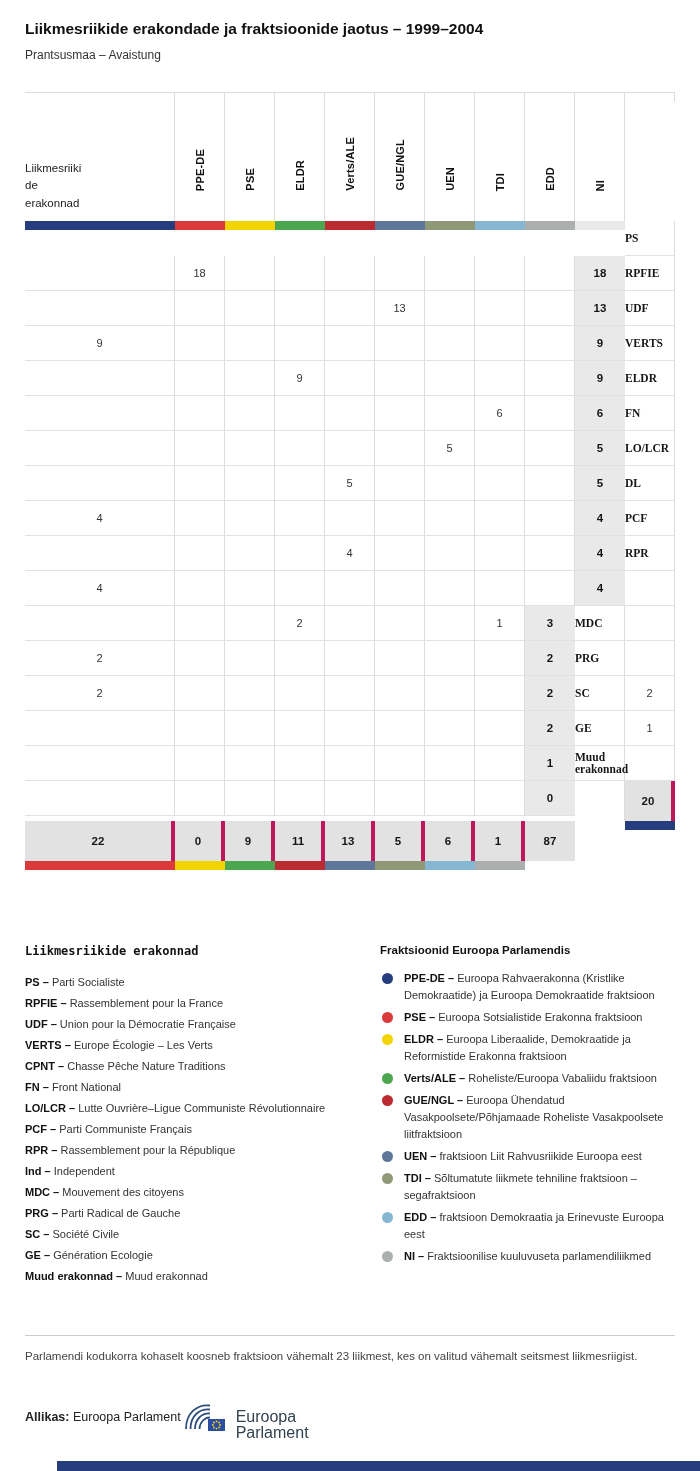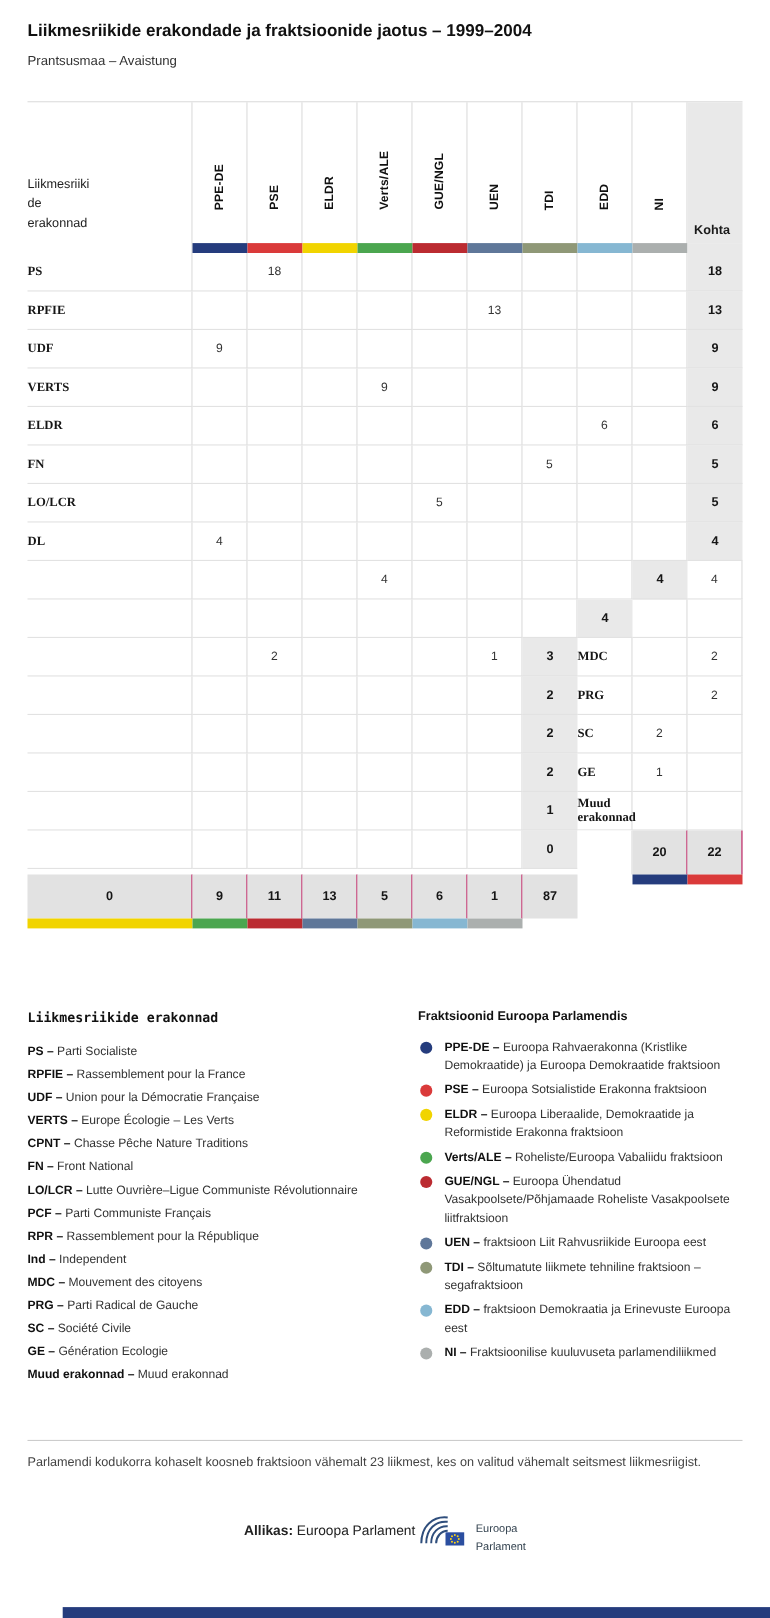--- a/index.html
+++ b/index.html
@@ -33,21 +33,21 @@
   .bar { height: 9px; border-right: none; }
   .bar.lspacer { border-right: 1px solid #dcdcdc; background: #fff; }
   .bar.kohta { background: #e9e9e9; }
 
   .d { height: 35px; display: flex; align-items: center; justify-content: center;
        font-size: 11px; color: #333; border-bottom: 1px solid #e2e2e2; }
   .party { justify-content: flex-start; font-weight: 700; font-size: 11.5px; color: #161616; padding-right: 4px; font-family: Liberation Serif, serif; }
   .rowtotal { font-weight: 700; font-size: 11.5px; color: #161616; }
 
   .tot { height: 40px; background: #e2e2e2; display: flex; align-items: center; justify-content: center;
-         font-weight: 700; font-size: 11.5px; color: #161616; border-right: 1px solid #be185d; }
+         font-weight: 700; font-size: 11.5px; color: #161616; border-right: 4px solid #be185d; }
   .tot.lspacer { background: #fff; border-right: 1px solid #dcdcdc; }
   .grand { border-right: none; }
 
   .bbar { height: 9px; border-right: none; }
 
   
   .legends { display: flex; margin-top: 74px; }
   .legend-parties { width: 355px; flex: 0 0 355px; }
   .legend-groups { width: 295px; flex: 0 0 295px; }
   .legend-parties h3 { font-family: "DejaVu Sans Mono", monospace; font-size: 12px; font-weight: 700; color: #111; margin-bottom: 14px; }
@@ -55,25 +55,25 @@
   .legend-parties strong { color: #111; }
   .legend-groups h3 { font-size: 11.5px; font-weight: 700; color: #111; margin-bottom: 14px; }
   .g-item { position: relative; padding-left: 24px; font-size: 11px; line-height: 17px; margin-bottom: 5px; color: #333; }
   .g-item strong { color: #111; text-align: right; }
   .g-item .dot { position: absolute; left: 2px; top: 3px; width: 11px; height: 11px; border-radius: 50%; }
 
   
   .footnote-rule { width: 650px; border-top: 1px solid #cccccc; margin-top: 48px; }
   .footnote { font-size: 11.5px; line-height: 1.5; color: #444; margin-top: 12px; width: 650px; }
 
-  .source-row { display: flex; justify-content: center; align-items: center; margin-top: 28px; width: 650px; }
+  .source-row { display: flex; justify-content: flex-start; align-items: center; margin-top: 28px; width: 650px; }
   .source { font-size: 12.5px; color: #222; }
   .source strong { font-weight: 700; }
   .logo { display: flex; align-items: center; gap: 9px; }
-  .logo-text { font-size: 10px; line-height: 16px; color: #33424f; font-weight: 500; margin-top: 16px; }
+  .logo-text { font-size: 16px; line-height: 16px; color: #33424f; font-weight: 500; margin-top: 16px; }
 
   .bottom-bar { position: absolute; left: 57px; right: 0; bottom: 0; height: 10px; background: #253c7d; }
 </style>
 </head>
 <body>
 
 <div class="page">
 
   <h1>Liikmesriikide erakondade ja fraktsioonide jaotus – 1999–2004</h1>
   <h2>Prantsusmaa – Avaistung</h2>
@@ -101,23 +101,20 @@
         <div class="rot">UEN</div>
       </div>
       <div class="cell hcell">
         <div class="rot">TDI</div>
       </div>
       <div class="cell hcell">
         <div class="rot">EDD</div>
       </div>
       <div class="cell hcell">
         <div class="rot">NI</div>
-      </div>
-      <div class="cell hcell kohta khead">
-        <div class="kohta-label">Kohta</div>
       </div>
       <div class="cell bar lspacer"></div>
       <div class="cell bar" style="background: rgb(37, 60, 125);"></div>
       <div class="cell bar" style="background: rgb(218, 58, 58);"></div>
       <div class="cell bar" style="background: rgb(241, 212, 0);"></div>
       <div class="cell bar" style="background: rgb(75, 166, 79);"></div>
       <div class="cell bar" style="background: rgb(187, 43, 49);"></div>
       <div class="cell bar" style="background: rgb(95, 119, 153);"></div>
       <div class="cell bar" style="background: rgb(143, 152, 119);"></div>
       <div class="cell bar" style="background: rgb(134, 183, 210);"></div>
@@ -204,30 +201,32 @@
       <div class="cell d">4</div>
       <div class="cell d"></div>
       <div class="cell d"></div>
       <div class="cell d"></div>
       <div class="cell d"></div>
       <div class="cell d"></div>
       <div class="cell d"></div>
       <div class="cell d"></div>
       <div class="cell d"></div>
       <div class="cell d kohta rowtotal">4</div>
+      <div class="cell d party">PCF</div>
       <div class="cell d"></div>
       <div class="cell d"></div>
       <div class="cell d"></div>
       <div class="cell d"></div>
       <div class="cell d">4</div>
       <div class="cell d"></div>
       <div class="cell d"></div>
       <div class="cell d"></div>
       <div class="cell d"></div>
       <div class="cell d kohta rowtotal">4</div>
+      <div class="cell d party">RPR</div>
       <div class="cell d">4</div>
       <div class="cell d"></div>
       <div class="cell d"></div>
       <div class="cell d"></div>
       <div class="cell d"></div>
       <div class="cell d"></div>
       <div class="cell d"></div>
       <div class="cell d"></div>
       <div class="cell d"></div>
       <div class="cell d kohta rowtotal">4</div>

